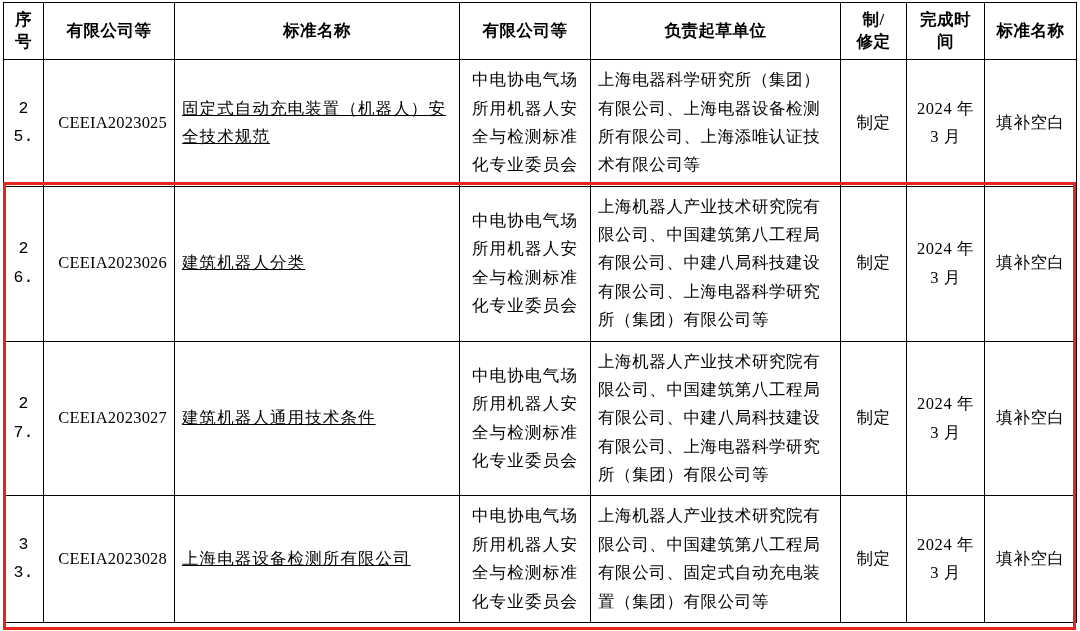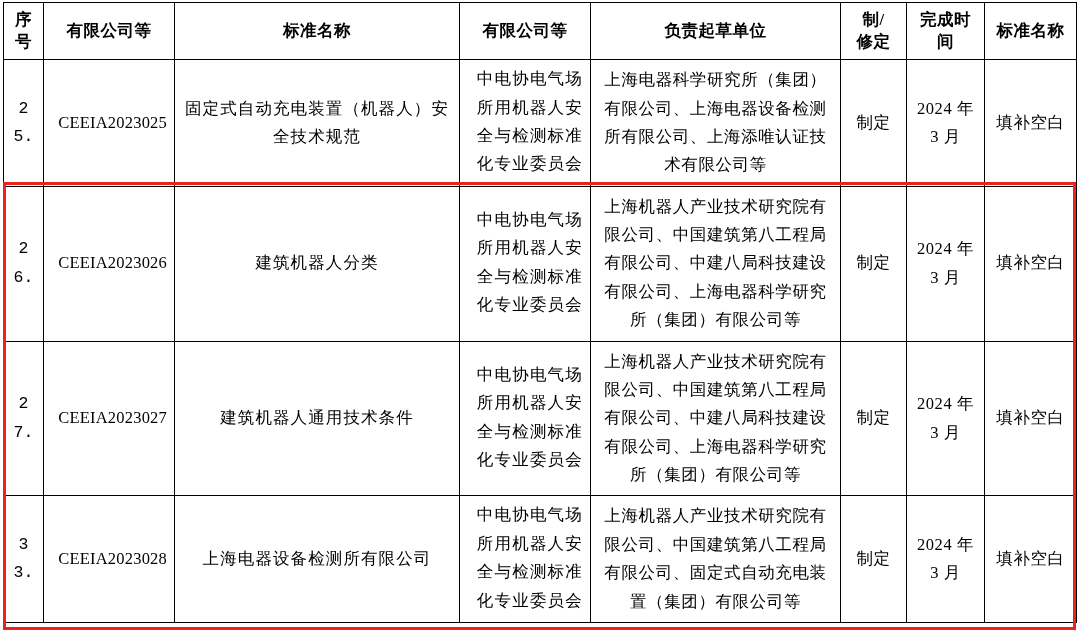--- a/index.html
+++ b/index.html
@@ -59,35 +59,35 @@
     font-family: Liberation Mono, monospace;
     font-size: 17px;
   }
   td.cell-plan {
     text-align: right;
     font-family: "Liberation Serif", serif;
     font-size: 17px;
     letter-spacing: 0.2px;
   }
   td.cell-name {
-    text-align: center;
+    text-align: left;
     padding-left: 14px;
     letter-spacing: 1.1px;
+    text-decoration: underline;
   }
   td.cell-org {
-    text-align: right;
+    text-align: center;
     letter-spacing: 1.2px;
     font-size: 16px;
     line-height: 1.95;
     padding-left: 8px;
     padding-right: 4px;
-    font-family: Liberation Mono, monospace;
   }
   td.cell-draft {
-    text-align: center;
+    text-align: left;
     letter-spacing: 0.6px;
     font-size: 16px;
     line-height: 1.95;
     padding-left: 9px;
     padding-right: 4px;
   }
   td.cell-type,
   td.cell-time,
   td.cell-cat {
     text-align: center;

